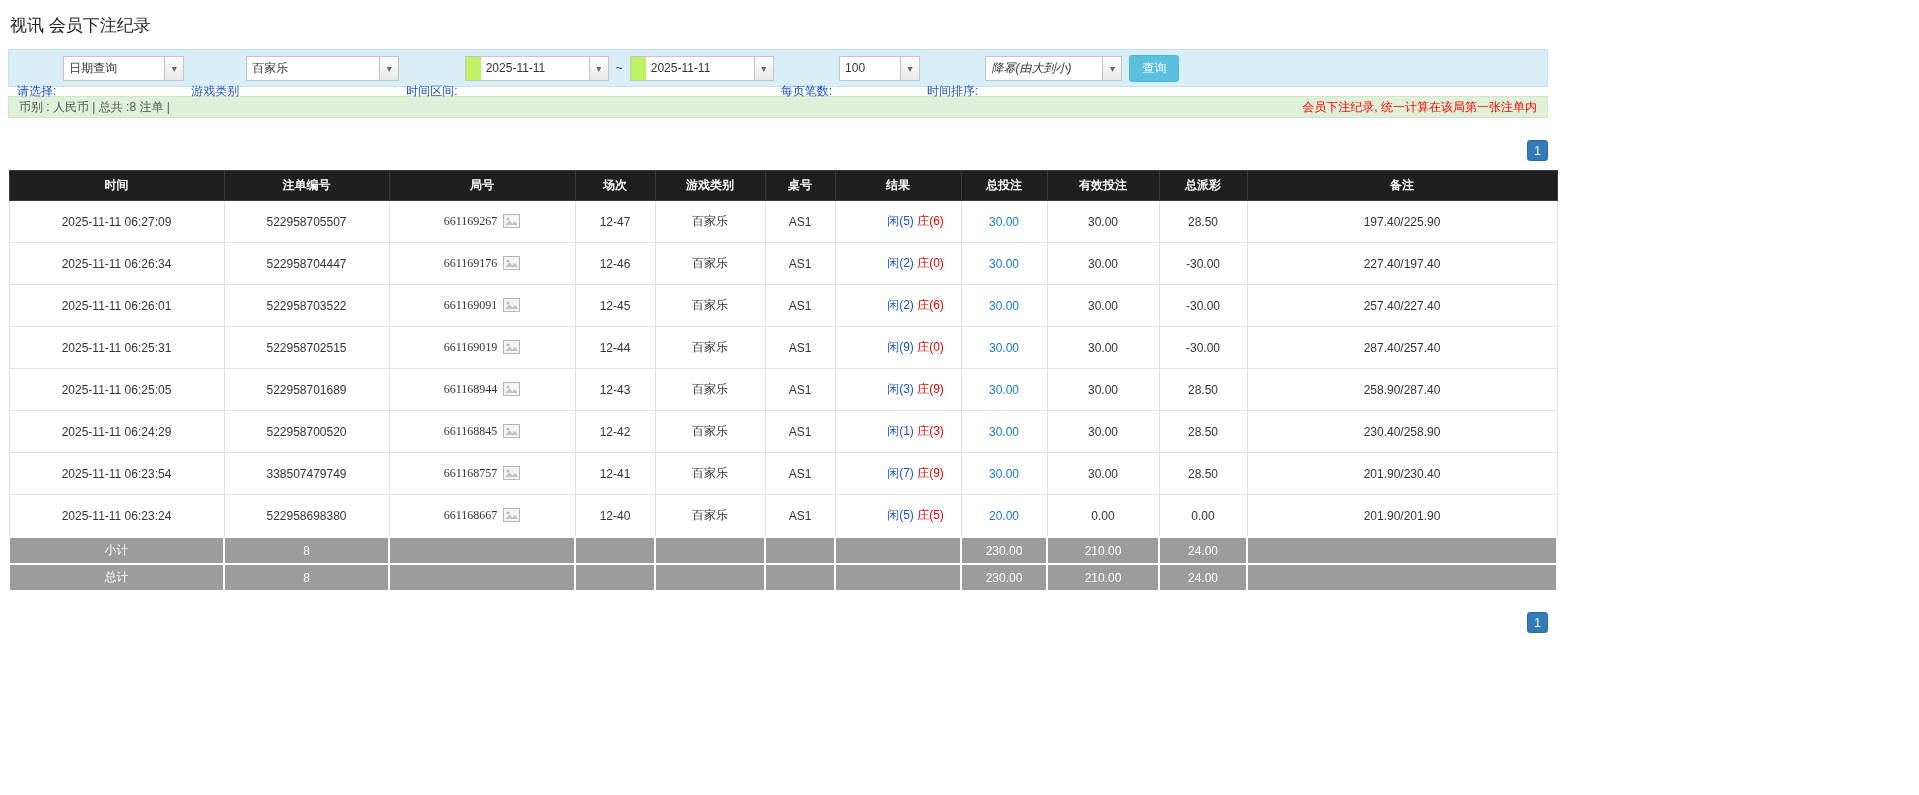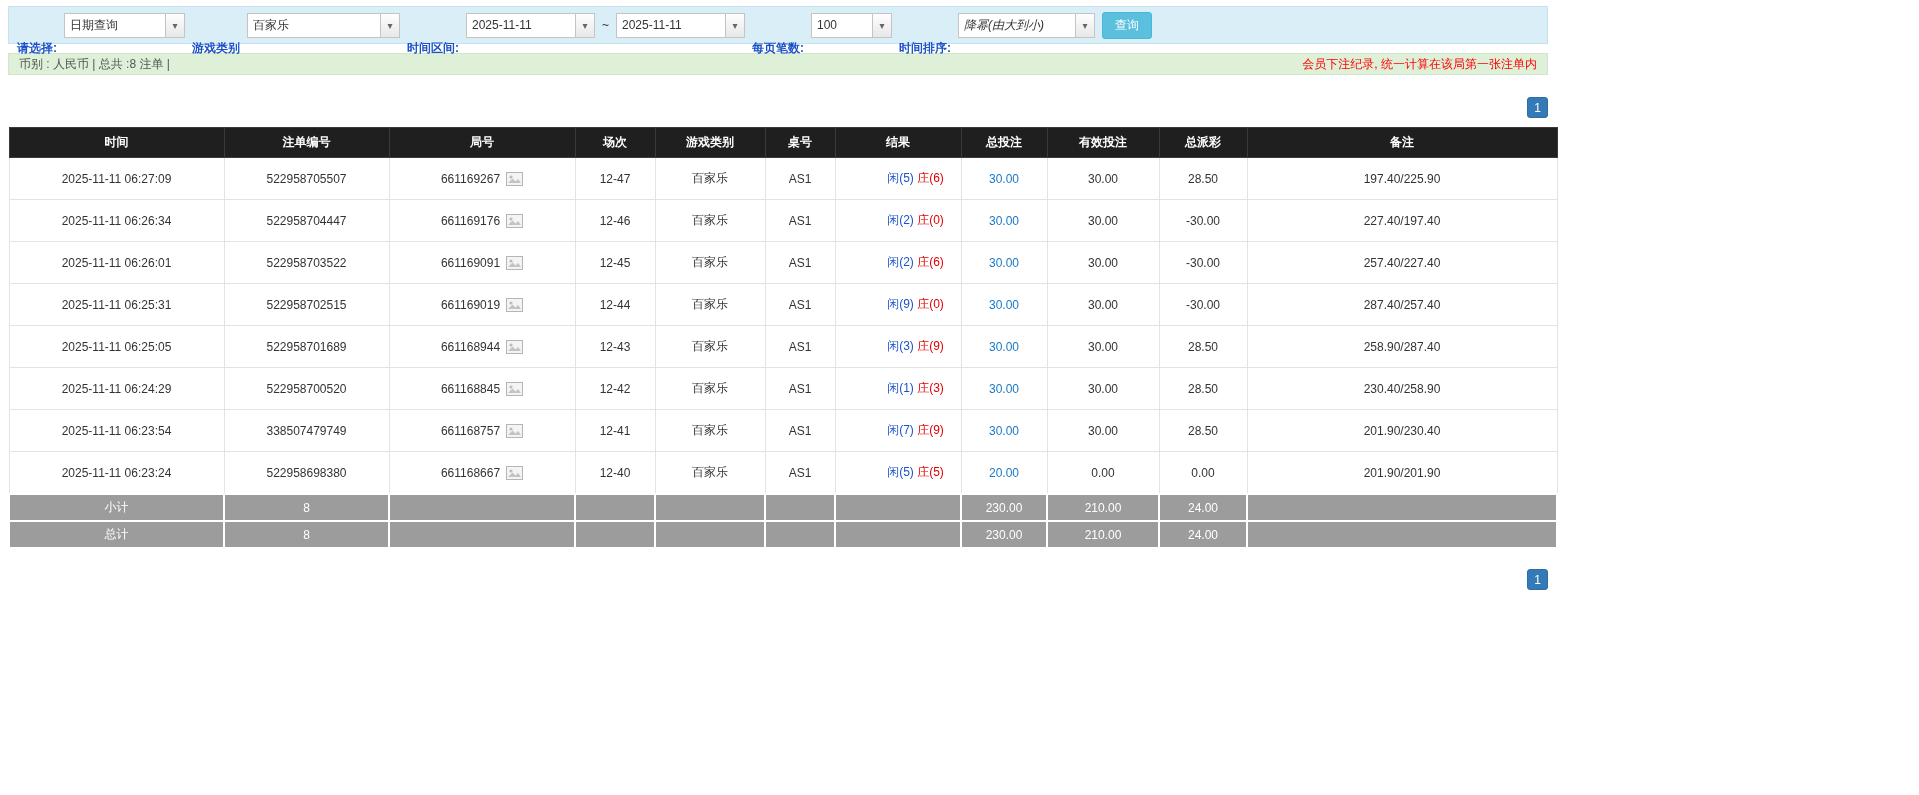--- a/index.html
+++ b/index.html
@@ -19,28 +19,28 @@
   *{box-sizing:border-box;}
   html,body{margin:0;padding:0;background:#fff;color:#333;
     font-family:"Liberation Sans","DejaVu Sans",sans-serif;}
   .container{width:1556px;padding:6px 8px;}
 
   .page-title{font-size:17px;font-weight:400;color:#222;margin:8px 2px 12px 2px;}
 
   
   .filter-bar{background:var(--filter-bar-bg);border:1px solid #c6e2f1;
     display:flex;align-items:center;gap:7px;padding:6px 8px;font-size:12px;height:38px;}
-  .flabel{color:var(--label-blue);font-weight:bold;white-space:nowrap;margin-top:47px;}
+  .flabel{color:var(--label-blue);font-weight:normal;white-space:nowrap;margin-top:47px;}
   .tilde{color:#333;}
   .combo{display:inline-flex;align-items:stretch;background:#bef264;border:1px solid #c4c4c4;height:25px;}
   .combo-input{border:none;outline:none;padding:0 5px;font-size:12px;height:23px;
     font-family:"Liberation Sans","DejaVu Sans",sans-serif;color:#333;background:#fff;}
   .combo-arrow{width:19px;display:flex;align-items:center;justify-content:center;cursor:pointer;
     background:linear-gradient(#fefefe,#e8e8e8);border-left:1px solid #c4c4c4;color:#666;font-size:10px;}
-  .w-select{width:100px;} .w-game{width:132px;} .w-date{width:108px;} .w-size{width:60px;} .w-sort{width:116px;font-style:italic;}
+  .w-select{width:100px;} .w-game{width:132px;} .w-date{width:108px;margin-left:15px;} .w-size{width:60px;} .w-sort{width:116px;font-style:italic;}
   .search-btn{background:var(--button-cyan);border:1px solid #46b8da;color:#fff;font-size:12px;
     padding:5px 12px;border-radius:3px;cursor:pointer;height:27px;line-height:1;
     font-family:"Liberation Sans","DejaVu Sans",sans-serif;}
 
   
   .info-bar{background:var(--info-bar-bg);border:1px solid #d2e6c5;margin-top:9px;
     display:flex;justify-content:space-between;align-items:center;padding:7px 10px;font-size:12px;color:#555;height:22px;}
   .notice{color:var(--notice-red);}
 
   
@@ -54,29 +54,30 @@
   
   table.records{width:1548px;border-collapse:collapse;table-layout:fixed;font-size:12px;text-align:center;}
   table.records th{background:var(--header-bg);color:#fff;font-weight:bold;padding:6px 4px;
     border:1px solid #3a3a3a;}
   table.records tbody td{border:1px solid #e3e3e3;padding:12px 4px;background:#fff;color:#333;}
   table.records tfoot td{background:var(--footer-bg);color:#fff;border:2px solid #fff;padding:4px;height:25px;}
   .bet-link{color:var(--link-blue);text-decoration:none;cursor:pointer;}
   .res-player{color:var(--player-blue);padding-left:35px;}
   .res-banker{color:var(--banker-red);}
   td .neg,td.neg{color:var(--negative-red);}
-  .round-cell{display:inline-flex;align-items:center;gap:6px;justify-content:center;}
+  .round-cell{display:inline-flex;gap:6px;justify-content:center;font-family:Liberation Serif, serif;}
   .img-icon{display:inline-flex;cursor:pointer;}
   .img-icon svg{display:block;}
 </style>
 </head>
 <body>
 
 <div class="container">
 
+  <div class="page-title">视讯 会员下注纪录</div>
 
   <div class="filter-bar">
     <span class="flabel">请选择:</span>
     <span class="combo">
       <input class="combo-input w-select" value="日期查询" style="">
       <span class="combo-arrow">▾</span>
     </span>
 
     <span class="flabel">游戏类别</span>
     <span class="combo">

